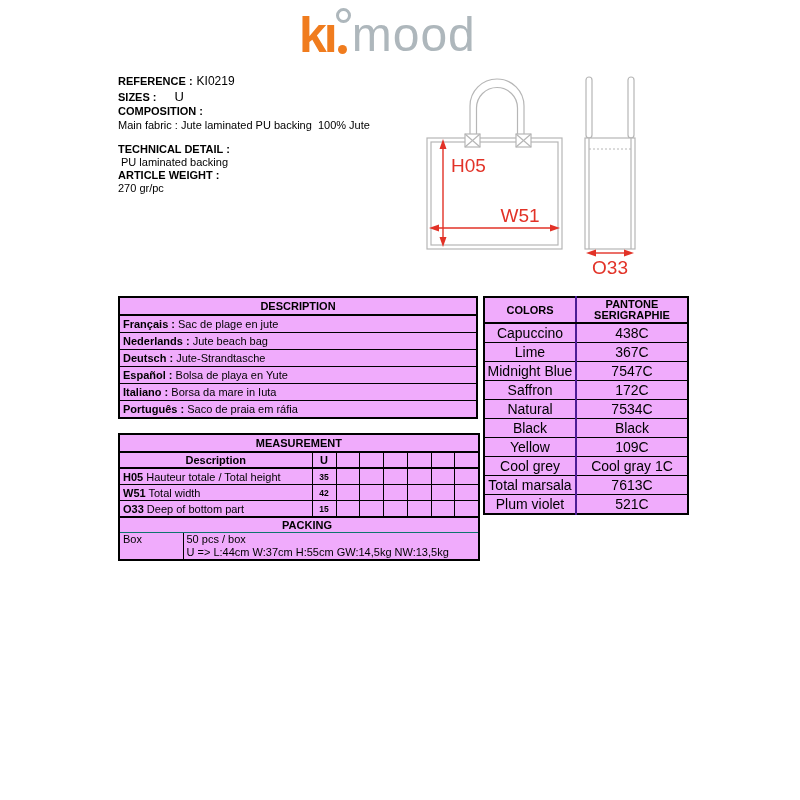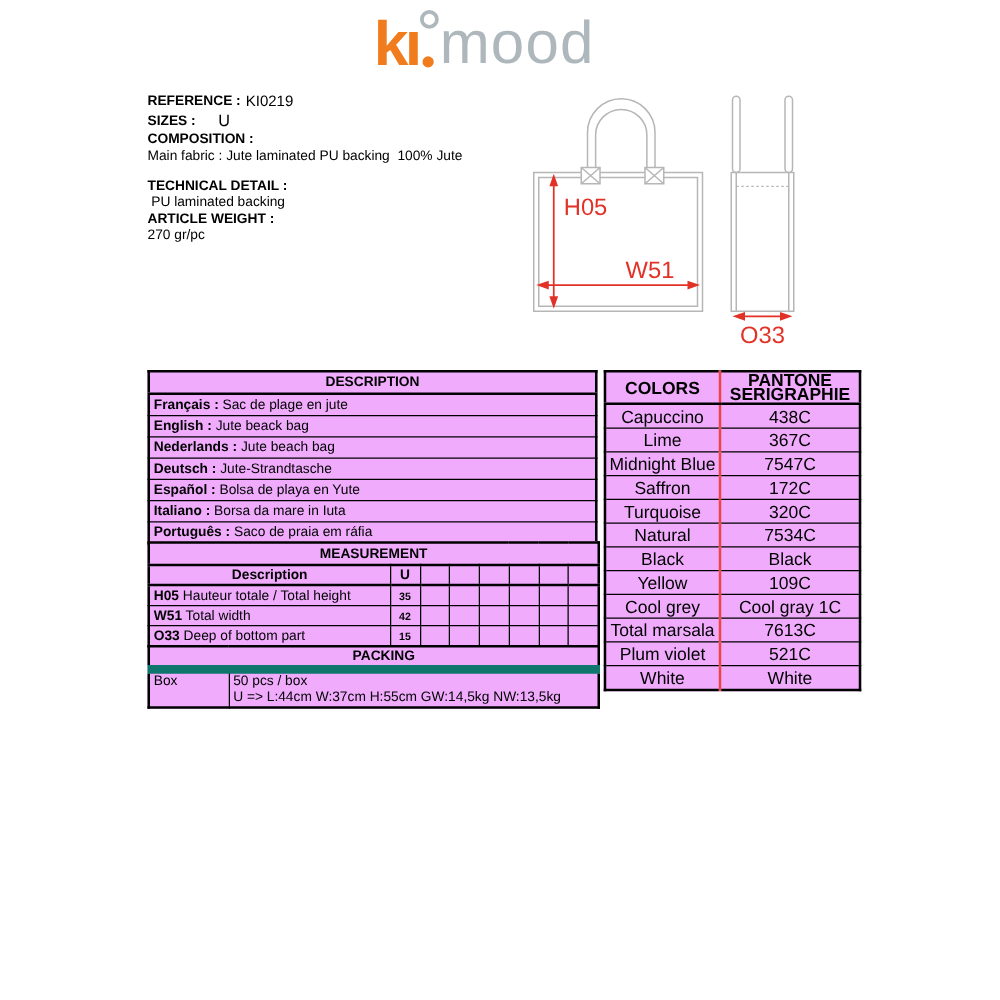--- a/index.html
+++ b/index.html
@@ -37,27 +37,27 @@
   #desc{left:118px;top:296px;width:360px;}
   #desc td{font-size:11px;text-align:left;padding:1px 3px;height:14px;}
 
   #meas{left:118px;top:433px;width:360px;}
   #meas th.ch{font-size:11px;font-weight:bold;text-align:center;height:12px;border-bottom:2px solid #000;}
   #meas td{height:13px;font-size:11px;}
   #meas td.dsc{text-align:left;padding:0 3px;}
   #meas td.val{font-size:8.5px;font-weight:bold;text-align:center;margin-top:20px;}
 
   #pack{left:118px;top:516px;width:360px;}
-  #pack th.ttl{height:12px;border-bottom:7px solid #0f766e;padding-left:16px;}
+  #pack th.ttl{height:12px;border-bottom:1px solid #0f766e;padding-left:16px;}
   #pack td{font-size:11px;vertical-align:top;text-align:left;padding:0 3px;line-height:13px;}
 
   #colors{left:483px;top:296px;width:204px;}
-  #colors th{font-size:14px;font-weight:bold;text-align:center;line-height:11px;padding:1px 0;border-bottom:2px solid #000;}
+  #colors th{font-size:11px;font-weight:bold;text-align:center;line-height:11px;padding:1px 0;border-bottom:2px solid #000;}
   #colors td{font-size:14px;text-align:center;height:14.6px;}
-  #colors th + th,#colors td + td{border-left:2px solid #ef4444;}
+  #colors th + th,#colors td + td{border-left:2px solid #4c1d95;}
 </style>
 </head>
 <body>
 
 <div class="page">
 
   <div class="logo">
     <span class="logo-ki"><span>kı</span><span class="logo-ring"></span></span>
     <span class="logo-dot"></span>
     <span class="logo-mood">mood</span>
@@ -123,23 +123,20 @@
       <tr>
           <th class="ttl">DESCRIPTION</th>
         </tr>
     </thead>
     <tbody>
 
         <tr>
           <td><b>Français :</b> <span>Sac de plage en jute</span></td>
         </tr>
 
-        <tr>
-          <td><b>English :</b> <span>Jute beack bag</span></td>
-        </tr>
 
         <tr>
           <td><b>Nederlands :</b> <span>Jute beach bag</span></td>
         </tr>
 
         <tr>
           <td><b>Deutsch :</b> <span>Jute-Strandtasche</span></td>
         </tr>
 
         <tr>
@@ -264,24 +261,20 @@
         <tr>
           <td>Midnight Blue</td>
           <td>7547C</td>
         </tr>
 
         <tr>
           <td>Saffron</td>
           <td>172C</td>
         </tr>
 
-        <tr>
-          <td>Turquoise</td>
-          <td>320C</td>
-        </tr>
 
 
         <tr>
           <td>Natural</td>
           <td>7534C</td>
         </tr>
 
         <tr>
           <td>Black</td>
           <td>Black</td>
@@ -301,20 +294,16 @@
         <tr>
           <td>Total marsala</td>
           <td>7613C</td>
         </tr>
 
         <tr>
           <td>Plum violet</td>
           <td>521C</td>
         </tr>
 
-        <tr>
-          <td>White</td>
-          <td>White</td>
-        </tr>
       </tbody>
   </table>
 
 </div>
 
 </body></html>

